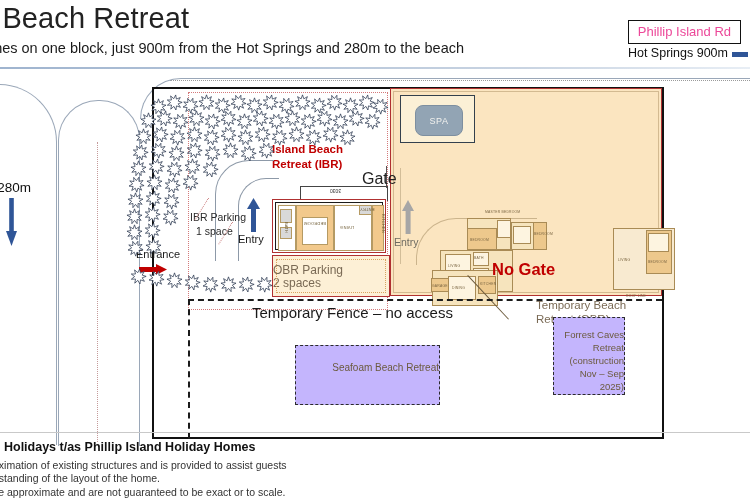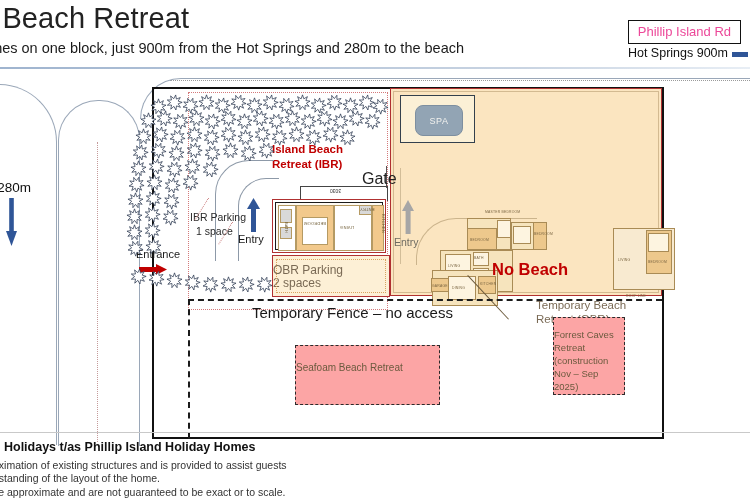--- a/index.html
+++ b/index.html
@@ -216,22 +216,22 @@
     border-top:2px dashed #1b1b1b;
   }
   .fence-lbl{position:absolute;left:252px;top:234px;font-size:15px;color:#1a1a1a;}
   .fence-vert{
     position:absolute;left:188px;top:229px;height:140px;width:0;
     border-left:2px dashed #1b1b1b;
   }
 
   
   .future{
-    position:absolute;background:#fca5a5;border:1.8px dashed #2b2b2b;box-sizing:border-box;
-    color:#6b5a3e;text-align:left;
+    position:absolute;background:#c4b5fd;border:1.8px dashed #2b2b2b;box-sizing:border-box;
+    color:#6b5a3e;text-align:right;
   }
   .f1{left:295px;top:275px;width:145px;height:60px;font-size:10px;line-height:15px;padding-top:14px;}
   .f2{left:553px;top:247px;width:72px;height:78px;font-size:9.5px;line-height:13px;padding-top:10px;}
 
   
   .bush{position:absolute;width:17px;height:17px;}
 
   
   .foot-rule{position:absolute;left:0;top:432px;width:750px;height:1px;background:#c9c9c9;}
   .foot-strong{position:absolute;left:-28px;top:440px;font-size:12.5px;font-weight:bold;color:#111;white-space:nowrap;}
@@ -309,21 +309,21 @@
 
     <div class="plan2"></div>
     <div class="fp fp-dark" style="left:646px;top:160px;width:26px;height:44px;"></div>
     <div class="fp fp-light" style="left:648px;top:163px;width:21px;height:19px;"></div>
     <div class="fp-lbl" style="left:618px;top:188px;">LIVING</div>
     <div class="fp-lbl" style="left:648px;top:190px;">BEDROOM</div>
     <div class="fp-lbl" style="left:626px;top:224px;">ROOF LINE</div>
 
     <div class="diag"></div>
 
-    <div class="no-entry">No Beach</div>
+    <div class="no-entry">No Gate</div>
     <div class="obr-name">Temporary Beach</div>
     <div class="obr-name" style="top:242px;">Retreat (OBR)</div>
 
     <div class="ibr-title">Island Beach</div>
     <div class="ibr-title" style="top:87px;">Retreat (IBR)</div>
 
     <div class="gate-line"></div>
     <div class="gate-lbl">Gate</div>
 
     <div class="ibr-top-wall"></div>

